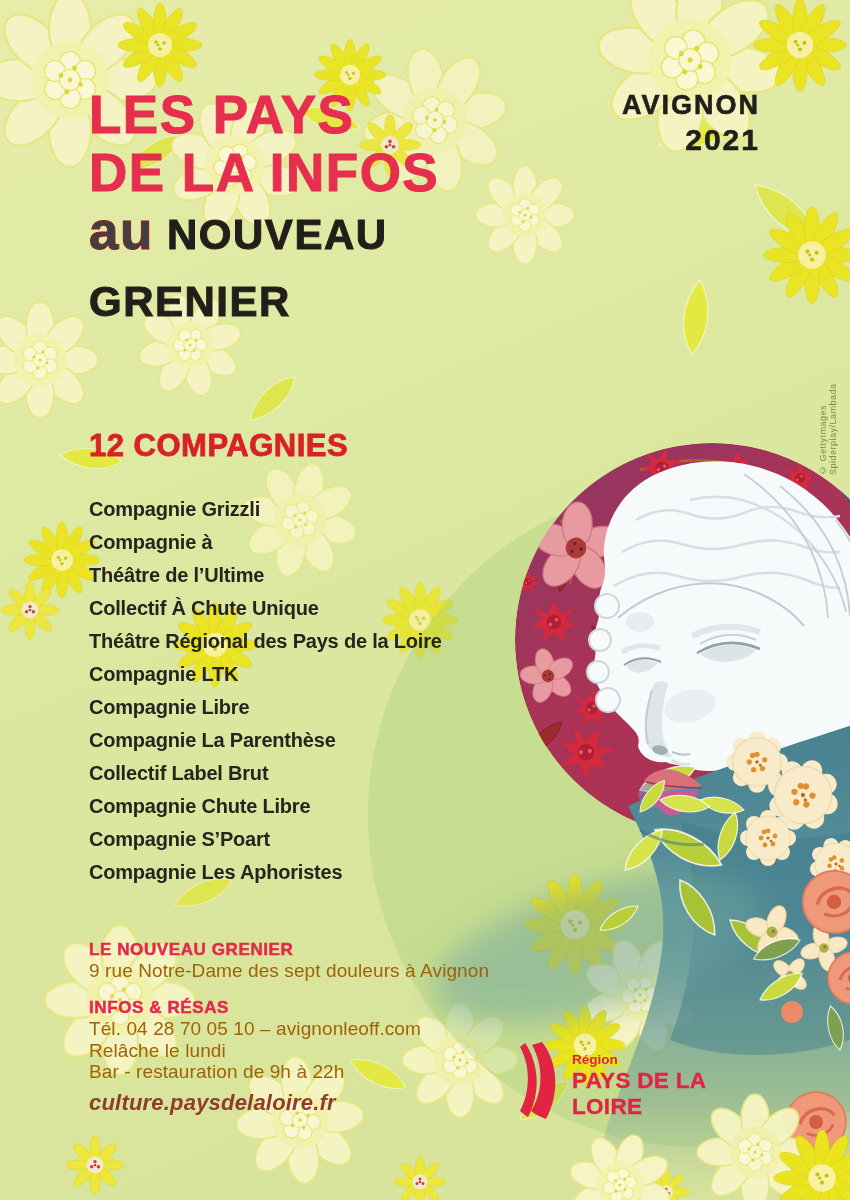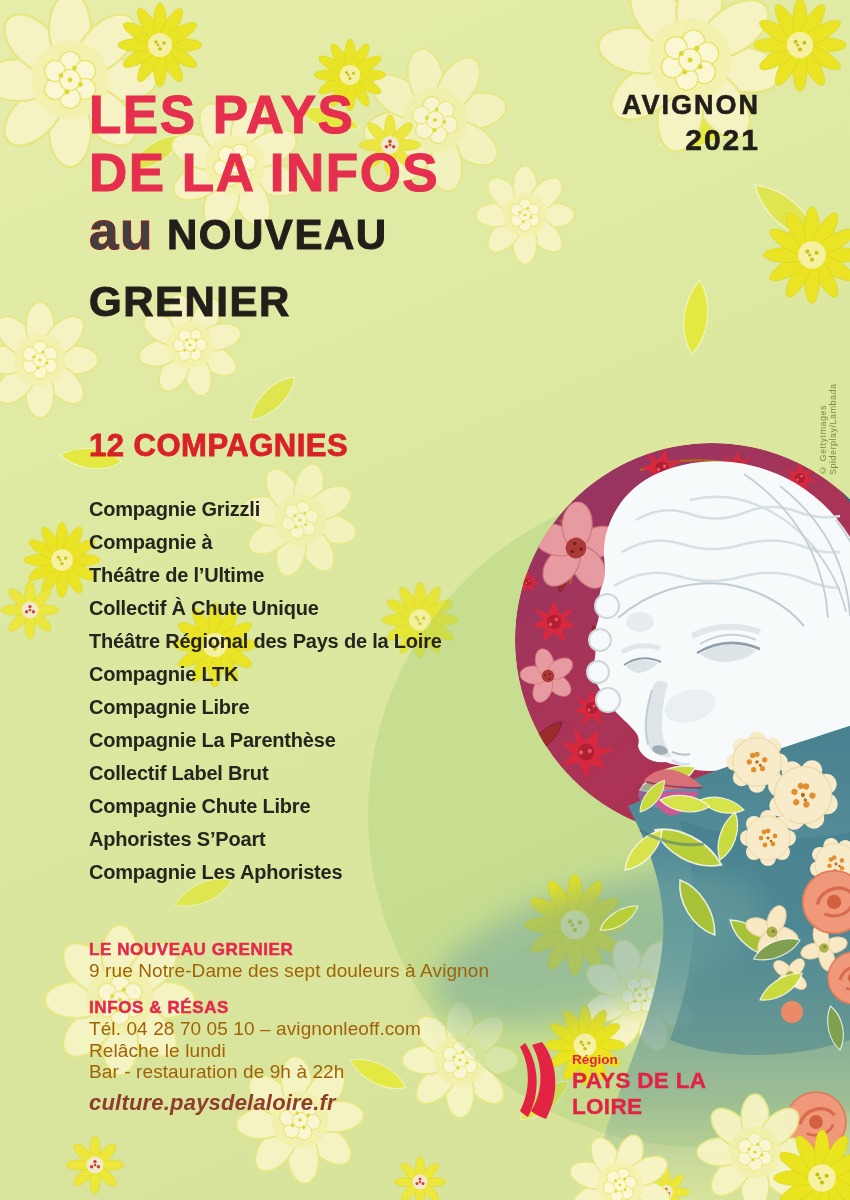--- a/index.html
+++ b/index.html
@@ -405,21 +405,21 @@
     <div>Compagnie Grizzli</div>
     <div>Compagnie à</div>
     <div>Théâtre de l’Ultime</div>
     <div>Collectif À Chute Unique</div>
     <div>Théâtre Régional des Pays de la Loire</div>
     <div>Compagnie LTK</div>
     <div>Compagnie Libre</div>
     <div>Compagnie La Parenthèse</div>
     <div>Collectif Label Brut</div>
     <div>Compagnie Chute Libre</div>
-    <div>Aphoristes S’Poart</div>
+    <div>Compagnie S’Poart</div>
     <div>Compagnie Les Aphoristes</div>
   </div>
 
   <div class="abs sec-head" style="top:940px;">LE NOUVEAU GRENIER</div>
   <div class="abs info-line" style="top:960px;">9 rue Notre-Dame des sept douleurs à Avignon</div>
   <div class="abs sec-head" style="top:998px;">INFOS &amp; RÉSAS</div>
   <div class="abs info-line" style="top:1018px;">Tél. 04 28 70 05 10 – avignonleoff.com</div>
   <div class="abs info-line" style="top:1040px;">Relâche le lundi</div>
   <div class="abs info-line" style="top:1061px;">Bar - restauration de 9h à 22h</div>
   <div class="abs website">culture.paysdelaloire.fr</div>

